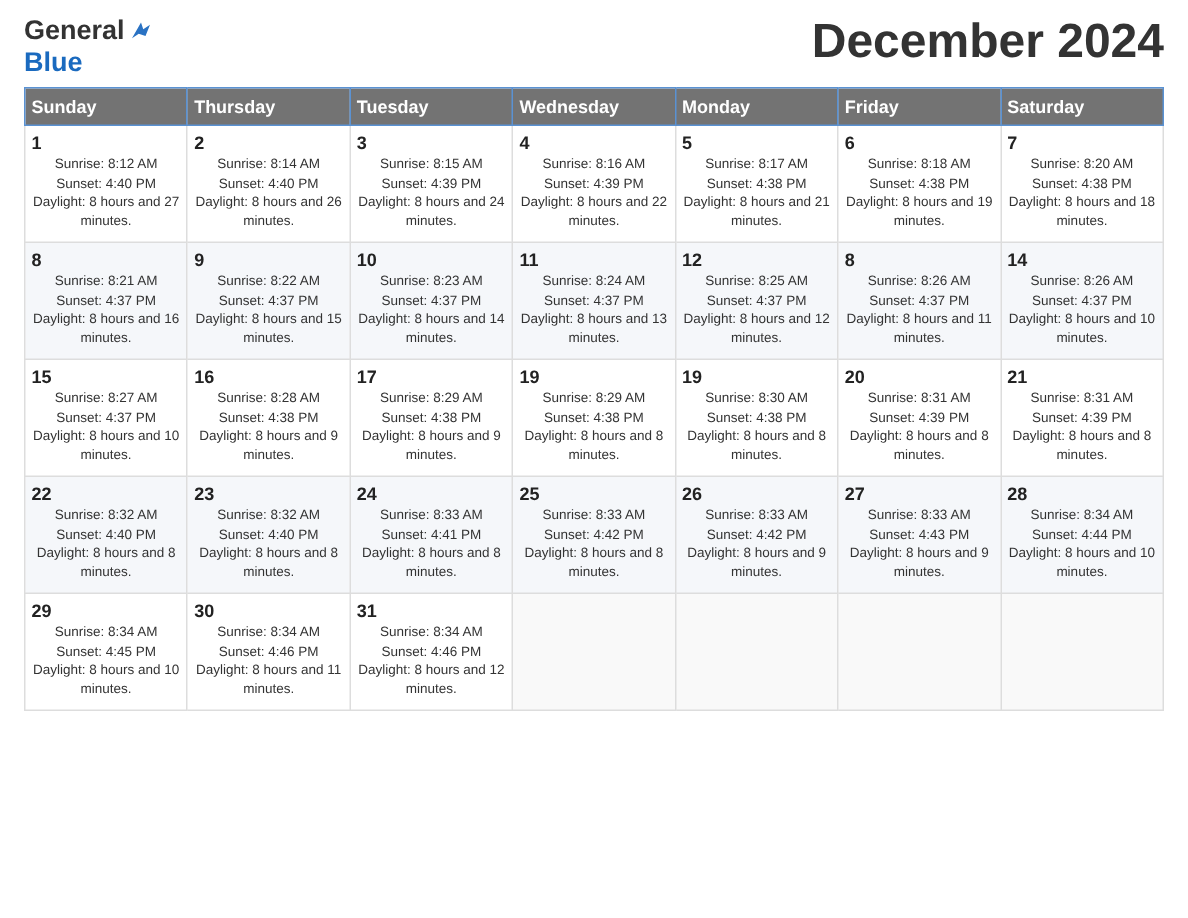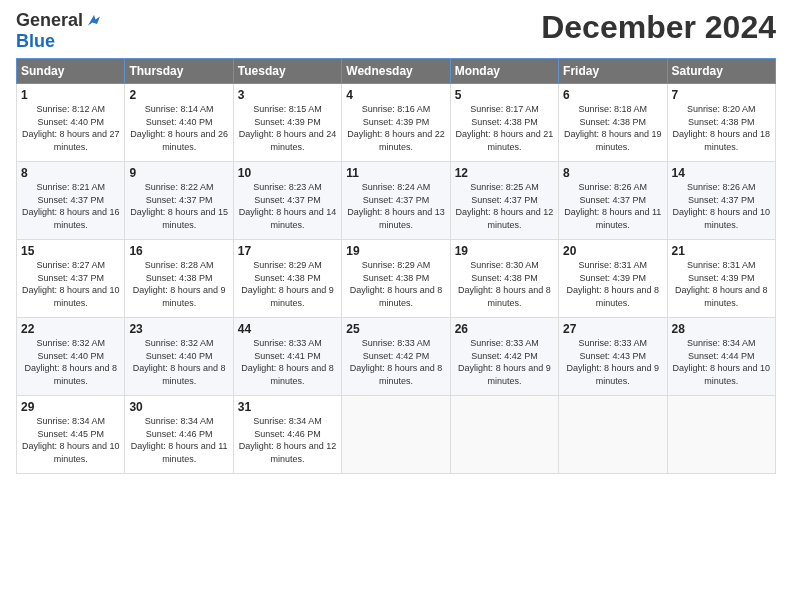--- a/index.html
+++ b/index.html
@@ -321,21 +321,21 @@
       </td>
           <td>
         <span class="day-num">23</span>
         <div class="day-info">
           Sunrise: 8:32 AM<br>
           Sunset: 4:40 PM<br>
           Daylight: 8 hours and 8 minutes.
         </div>
       </td>
           <td>
-        <span class="day-num">44</span>
+        <span class="day-num">24</span>
         <div class="day-info">
           Sunrise: 8:33 AM<br>
           Sunset: 4:41 PM<br>
           Daylight: 8 hours and 8 minutes.
         </div>
       </td>
           <td>
         <span class="day-num">25</span>
         <div class="day-info">
           Sunrise: 8:33 AM<br>

